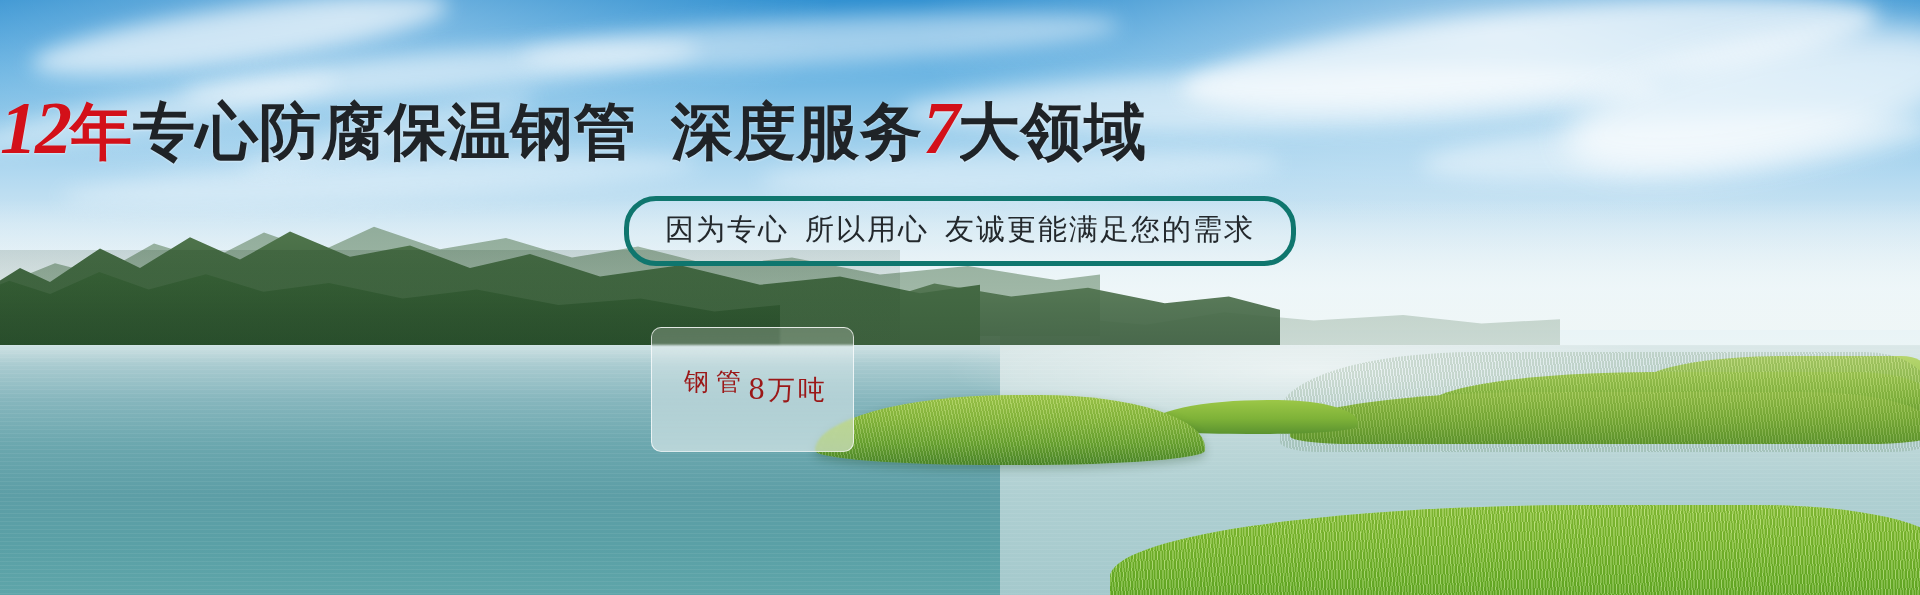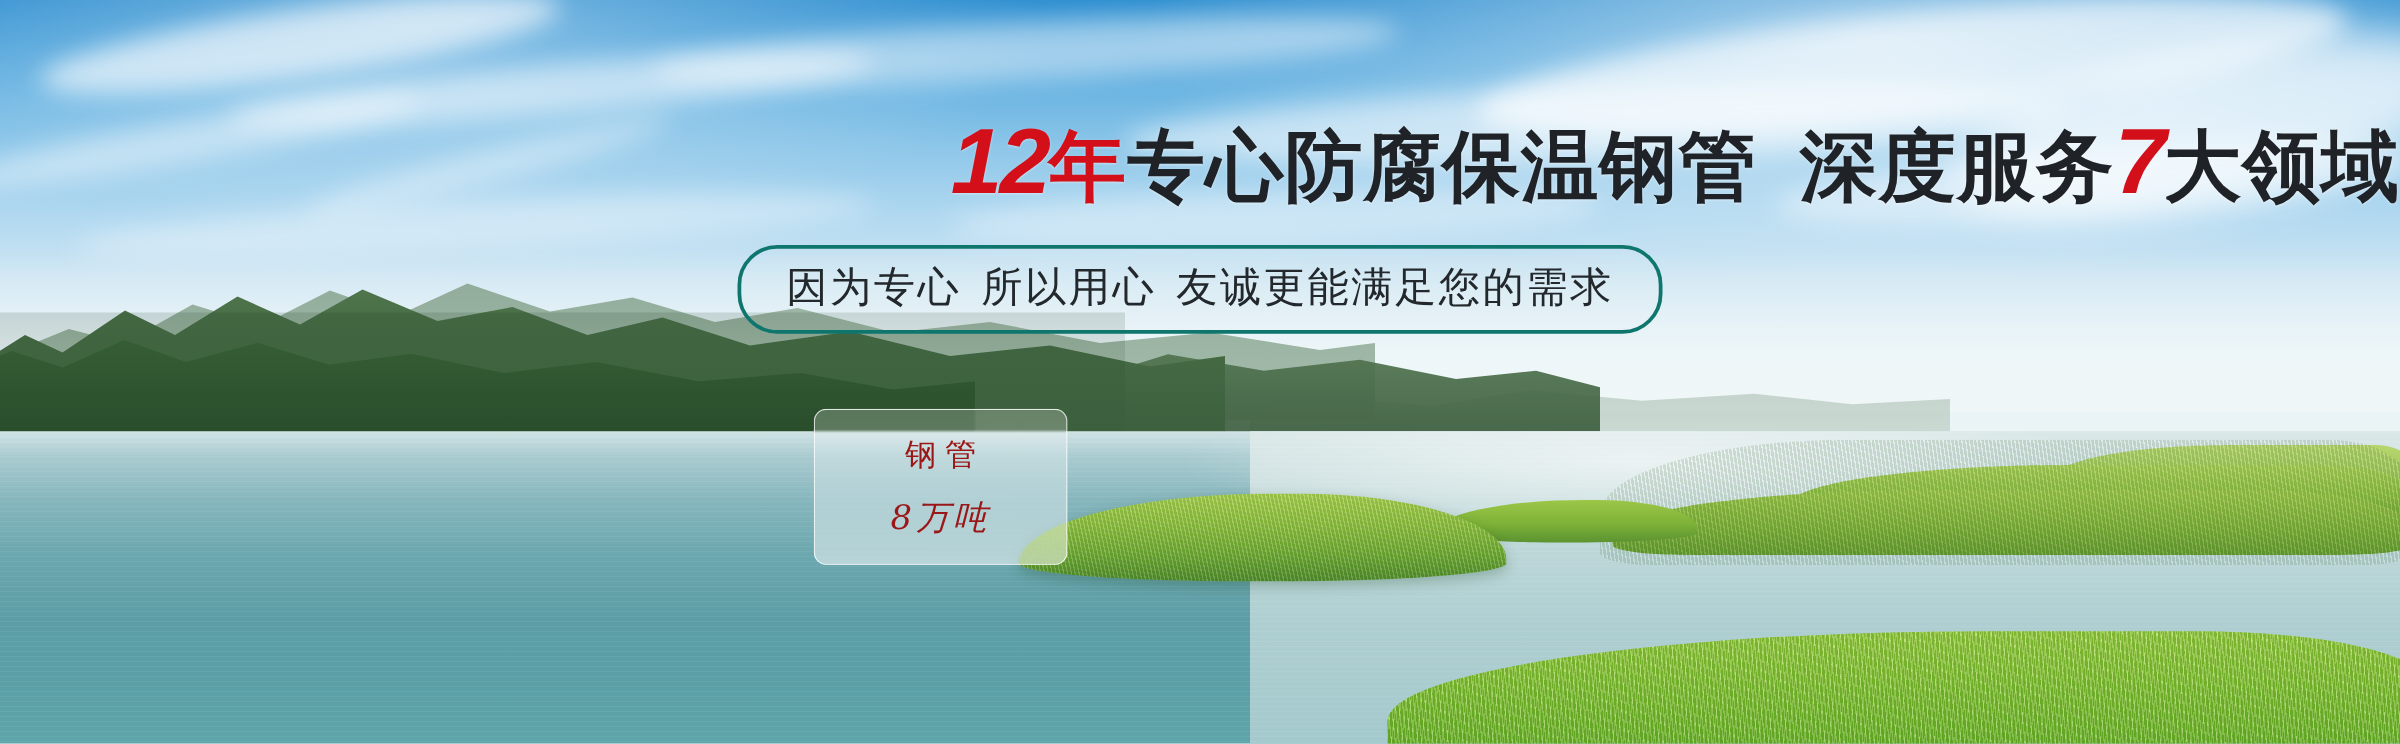--- a/index.html
+++ b/index.html
@@ -184,80 +184,79 @@
     background:repeating-linear-gradient(96deg,
       rgba(255,255,255,.14) 0px, rgba(255,255,255,.14) 1px,
       rgba(40,100,18,.12) 1px, rgba(40,100,18,.12) 4px);
   }
 
   
   .content{position:absolute;left:0;top:0;width:1920px;height:595px;}
 
   .headline{
     position:absolute;left:0;top:86px;width:1920px;
-    text-align:right;
+    text-align:left;
     font-size:62px;
     font-weight:bold;
     letter-spacing:1px;
     color:#1f2327;
     white-space:nowrap;
-    font-family:Liberation Sans, sans-serif;
+    font-family:Liberation Serif, serif;
     text-shadow:0 1px 2px rgba(255,255,255,.45);
   }
   .headline .num{
     color:#d31019;
     font-size:74px;
     font-style:italic;
     font-weight:bold;
     letter-spacing:-2px;
   }
   .headline .accent{color:#d31019;}
   .headline .gap{display:inline-block;width:34px;}
 
   .sub-wrap{position:absolute;left:0;top:196px;width:1920px;text-align:center;}
   .subtitle{
     display:inline-block;
     padding:9px 36px 11px;
-    border:3px solid #0f766e;
+    border:5px solid #0f766e;
     border-radius:32px;
-    font-size:33px;
+    font-size:29px;
     color:#23282c;
     letter-spacing:2px;
     background:rgba(255,255,255,0.06);
     font-family:"DejaVu Sans","Liberation Sans",sans-serif;
   }
   .subtitle .sp{display:inline-block;width:16px;}
 
   
   .cards{
     position:absolute;left:651px;top:327px;
     display:flex;gap:8px;
   }
   .card{
     width:203px;height:125px;
     border:1px solid rgba(255,255,255,0.72);
     border-top-left-radius:10px;border-top-right-radius:10px;
     border-bottom-left-radius:10px;border-bottom-right-radius:10px;
     background:linear-gradient(to bottom, rgba(255,255,255,0.22) 0%, rgba(255,255,255,0.30) 45%, rgba(255,255,255,0.52) 100%);
     backdrop-filter:blur(1px);
-    display:flex;flex-direction:column;
+    display:flex;
     align-items:center;justify-content:center;
     box-sizing:border-box;
   }
   .card-title{
     font-size:25px;color:#9b1717;letter-spacing:7px;
     text-indent:7px;
     margin-bottom:16px;
     font-family:"DejaVu Sans","Liberation Sans",sans-serif;
   }
   .card-value{
     font-size:27px;color:#9b1717;letter-spacing:3px;
     font-family:"DejaVu Serif","Liberation Serif",serif;
     white-space:nowrap;
-    font-style:italic;
   }
   .card-value sup{font-size:16px;vertical-align:super;letter-spacing:0;}
 </style>
 </head>
 <body>
 
 <div class="banner">
 
   <div class="sky"></div>
   <div class="sky-warm"></div>

